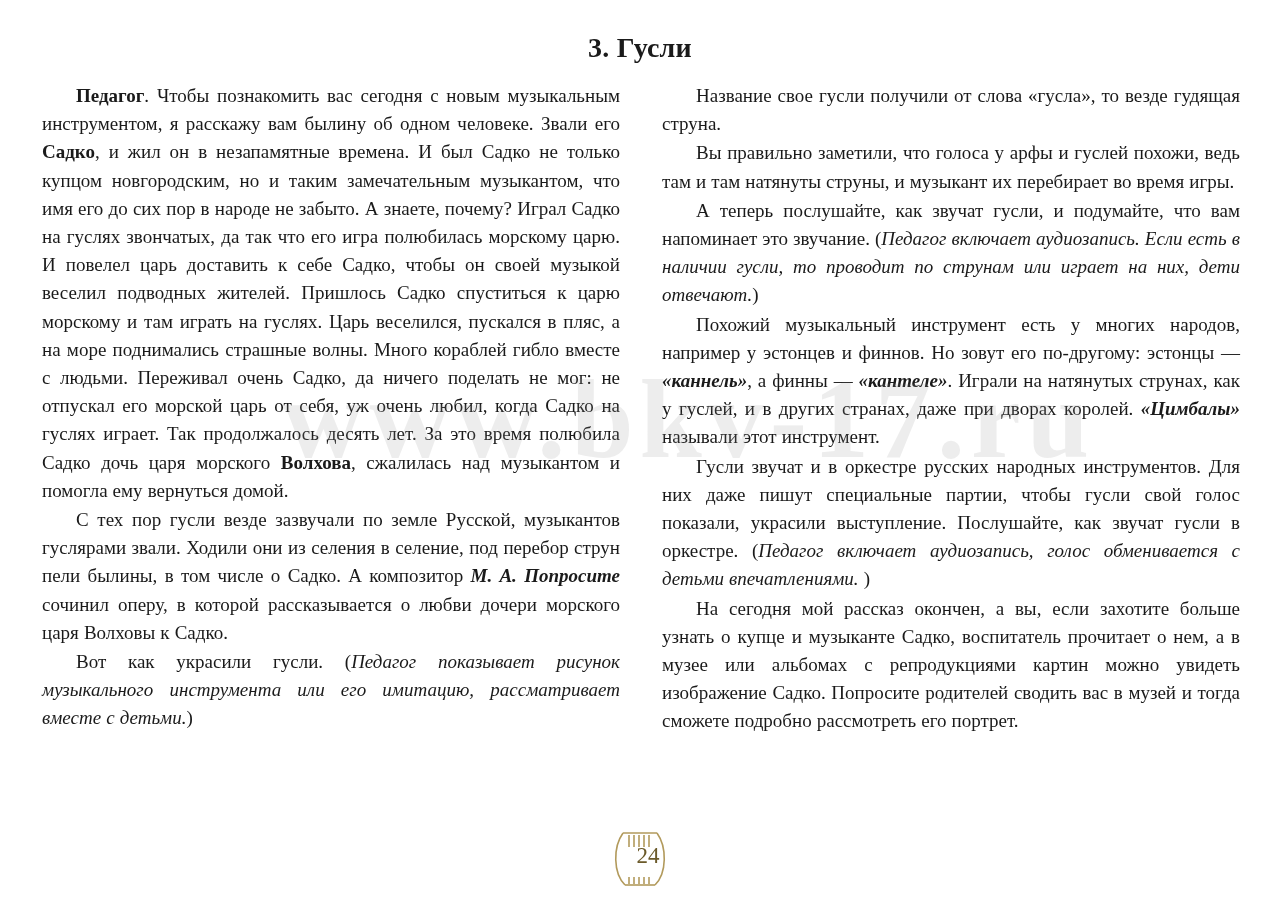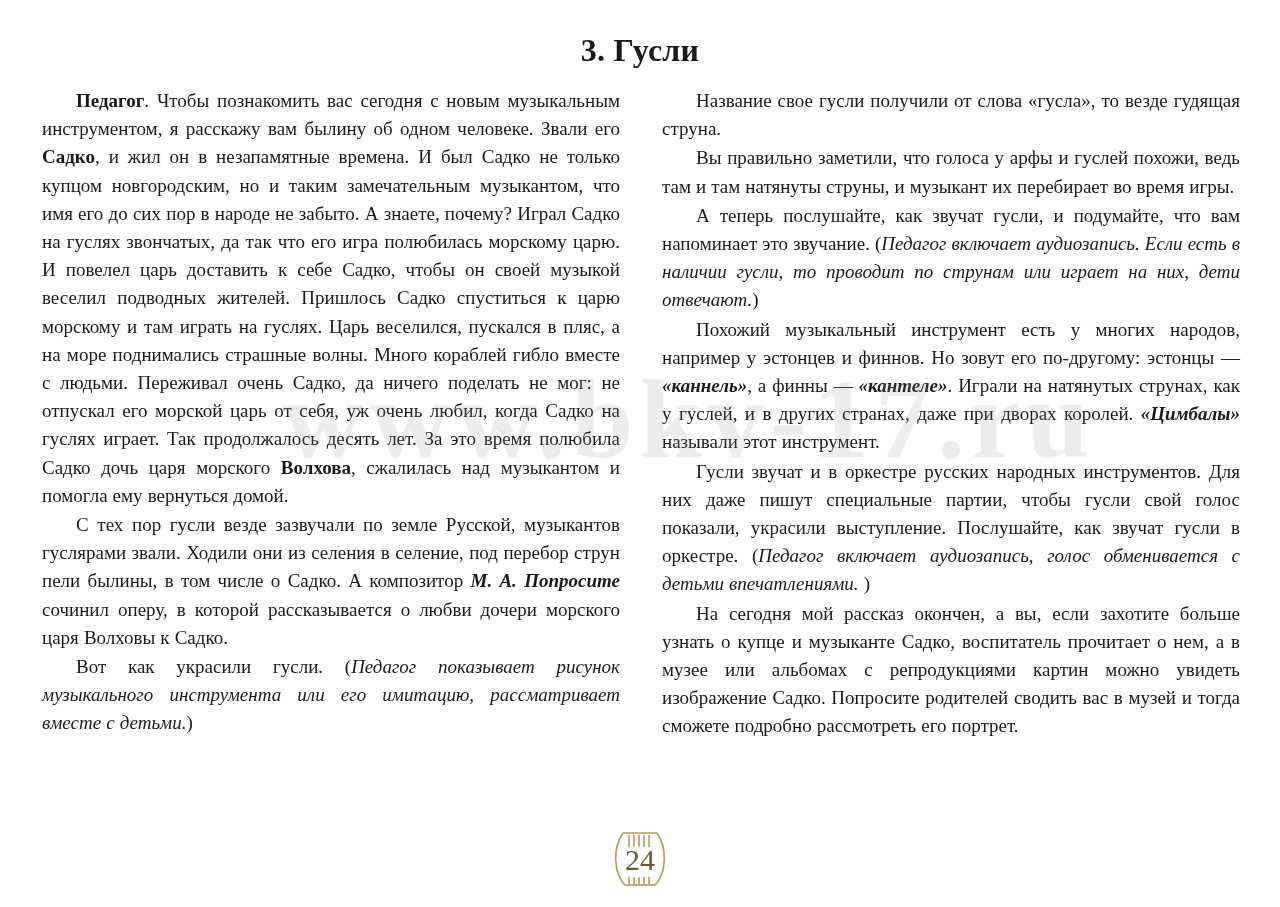--- a/index.html
+++ b/index.html
@@ -19,21 +19,21 @@
   .page {
     position: relative;
     width: 1280px;
     height: 907px;
     box-sizing: border-box;
     padding: 26px 42px 0 42px;
   }
 
   .page-title {
     text-align: center;
-    font-size: 32px;
+    font-size: 28px;
     font-weight: bold;
     letter-spacing: 0.2px;
     margin: 6px 0 18px 0;
     font-family: "Liberation Serif", serif;
   }
 
   .columns {
     display: flex;
     gap: 42px;
     align-items: flex-start;
@@ -95,25 +95,25 @@
     text-align: center;
   }
   .folio-inner {
     display: inline-block;
     position: relative;
     width: 74px;
     height: 78px;
   }
   .folio-number {
     position: absolute;
-    left: 0;
+    left: 8px;
     top: 26px;
     width: 74px;
     text-align: center;
-    font-size: 30px;
+    font-size: 23px;
     color: #6b5a2a;
     font-family: "Liberation Serif", serif;
     z-index: 2;
   }
   .harp-svg {
     position: absolute;
     left: 0;
     top: 0;
   }
 </style>

